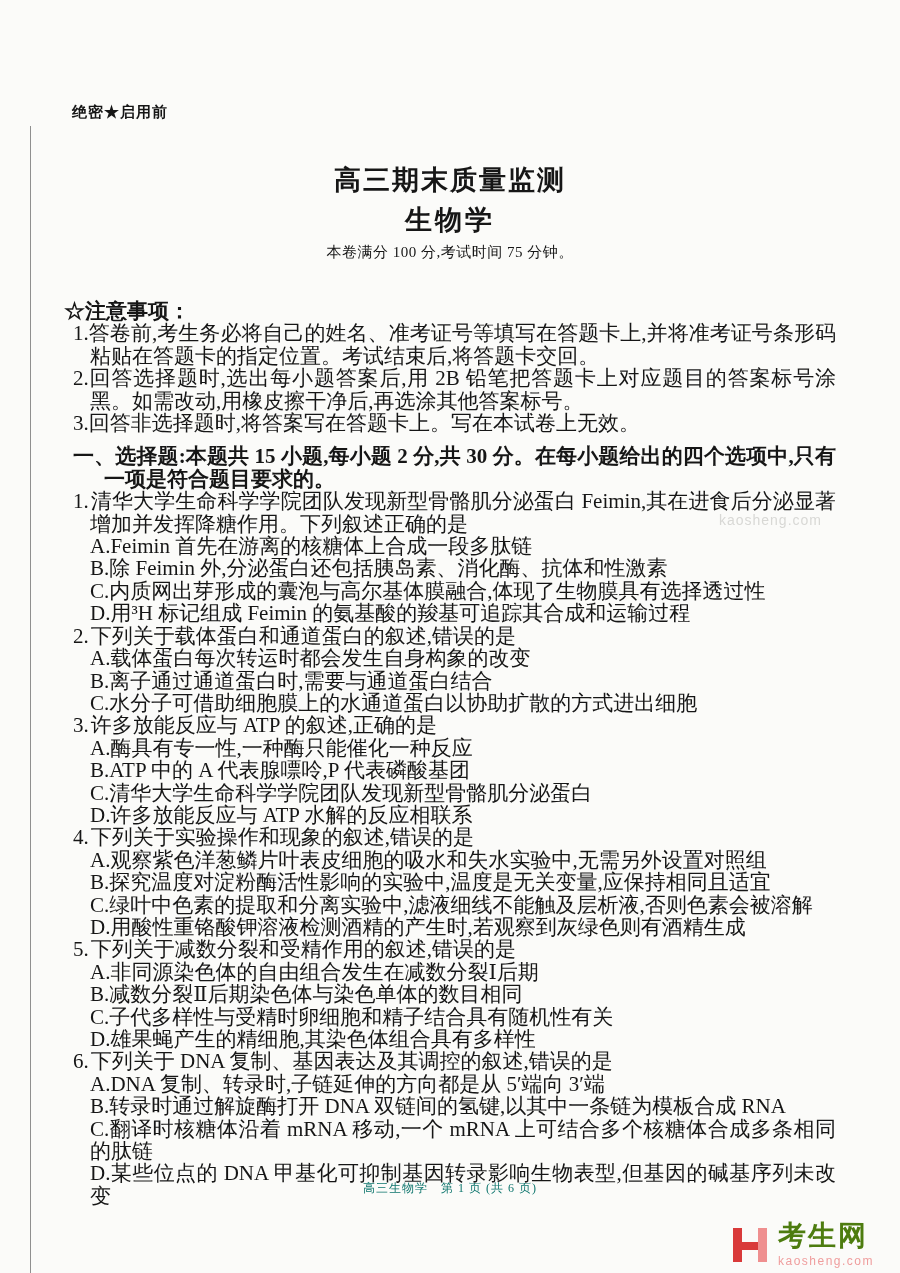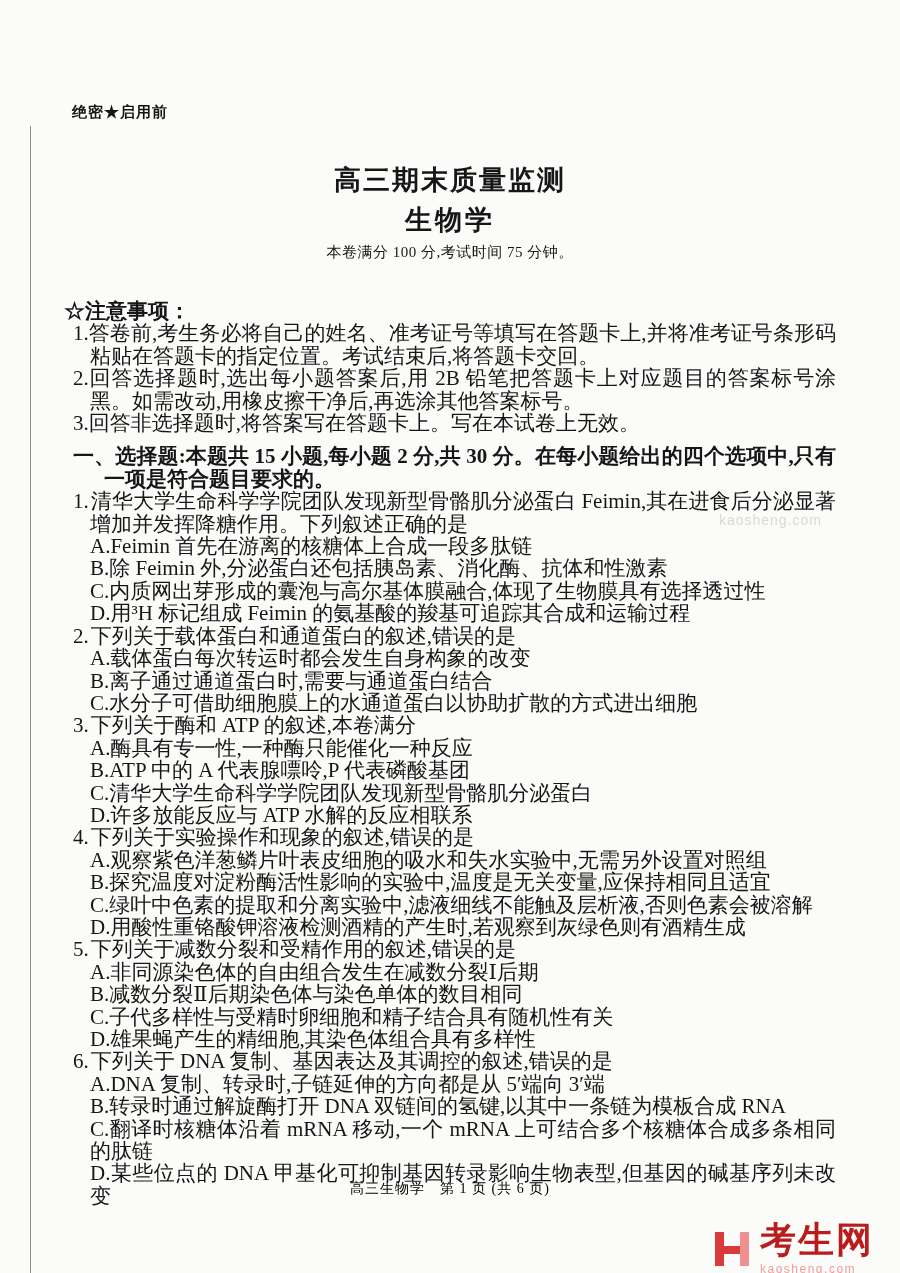--- a/index.html
+++ b/index.html
@@ -38,38 +38,38 @@
   }
   .notice-heading { font-weight:700; margin-left:-9px; }
   .hang { padding-left:17px; text-indent:-17px; }
   .section-heading {
     font-weight:700; padding-left:31px; text-indent:-31px; margin-top:11px;
   }
   .q-num { margin-right:2px; }
   .q-option { padding-left:17px; }
   .footer {
     position:absolute; left:0; right:0; top:1180px;
-    text-align:center; font-size:14px; letter-spacing:1px; color:#000000;
+    text-align:center; font-size:12px; letter-spacing:1px; color:#0f766e;
   }
   .watermark {
     position:absolute; right:78px; top:512px;
     color:#d8d8d5; font-size:14px; letter-spacing:1px;
     font-family:"Liberation Sans",sans-serif;
   }
   .logo {
     position:absolute; right:26px; top:1222px;
     display:flex; align-items:center; gap:9px;
   }
   .logo-icon { width:38px; height:38px; position:relative; }
   .logo-icon .bar-l { position:absolute; left:2px; top:2px; width:9px; height:34px; background:#d93a3a; }
   .logo-icon .bar-r { position:absolute; right:2px; top:2px; width:9px; height:34px; background:#ef8f8f; }
   .logo-icon .bar-m { position:absolute; left:2px; top:16px; width:34px; height:8px; background:#d93a3a; }
   .logo-text { display:flex; flex-direction:column; }
   .logo-name {
-    font-size:36px; font-weight:700; color:#b91c1c; line-height:1;
+    font-size:28px; font-weight:700; color:#4d7c0f; line-height:1;
     font-family:"Liberation Sans",sans-serif; letter-spacing:2px;
   }
   .logo-domain {
     font-size:12px; color:#ef9d9d; letter-spacing:1.5px; margin-top:4px;
     font-family:"Liberation Sans",sans-serif;
   }
 </style>
 </head>
 <body>
 
@@ -103,21 +103,21 @@
     </div>
 
     <div class="question">
       <p class="q-stem hang"><span class="q-num">2.</span><span>下列关于载体蛋白和通道蛋白的叙述,错误的是</span></p>
       <p class="q-option">A.载体蛋白每次转运时都会发生自身构象的改变</p>
       <p class="q-option">B.离子通过通道蛋白时,需要与通道蛋白结合</p>
       <p class="q-option">C.水分子可借助细胞膜上的水通道蛋白以协助扩散的方式进出细胞</p>
     </div>
 
     <div class="question">
-      <p class="q-stem hang"><span class="q-num">3.</span><span>下列关于酶和 ATP 的叙述,本卷满分</span></p>
+      <p class="q-stem hang"><span class="q-num">3.</span><span>许多放能反应与 ATP 的叙述,正确的是</span></p>
       <p class="q-option">A.酶具有专一性,一种酶只能催化一种反应</p>
       <p class="q-option">B.ATP 中的 A 代表腺嘌呤,P 代表磷酸基团</p>
       <p class="q-option">C.清华大学生命科学学院团队发现新型骨骼肌分泌蛋白</p>
       <p class="q-option">D.许多放能反应与 ATP 水解的反应相联系</p>
     </div>
 
     <div class="question">
       <p class="q-stem hang"><span class="q-num">4.</span><span>下列关于实验操作和现象的叙述,错误的是</span></p>
       <p class="q-option">A.观察紫色洋葱鳞片叶表皮细胞的吸水和失水实验中,无需另外设置对照组</p>
       <p class="q-option">B.探究温度对淀粉酶活性影响的实验中,温度是无关变量,应保持相同且适宜</p>

